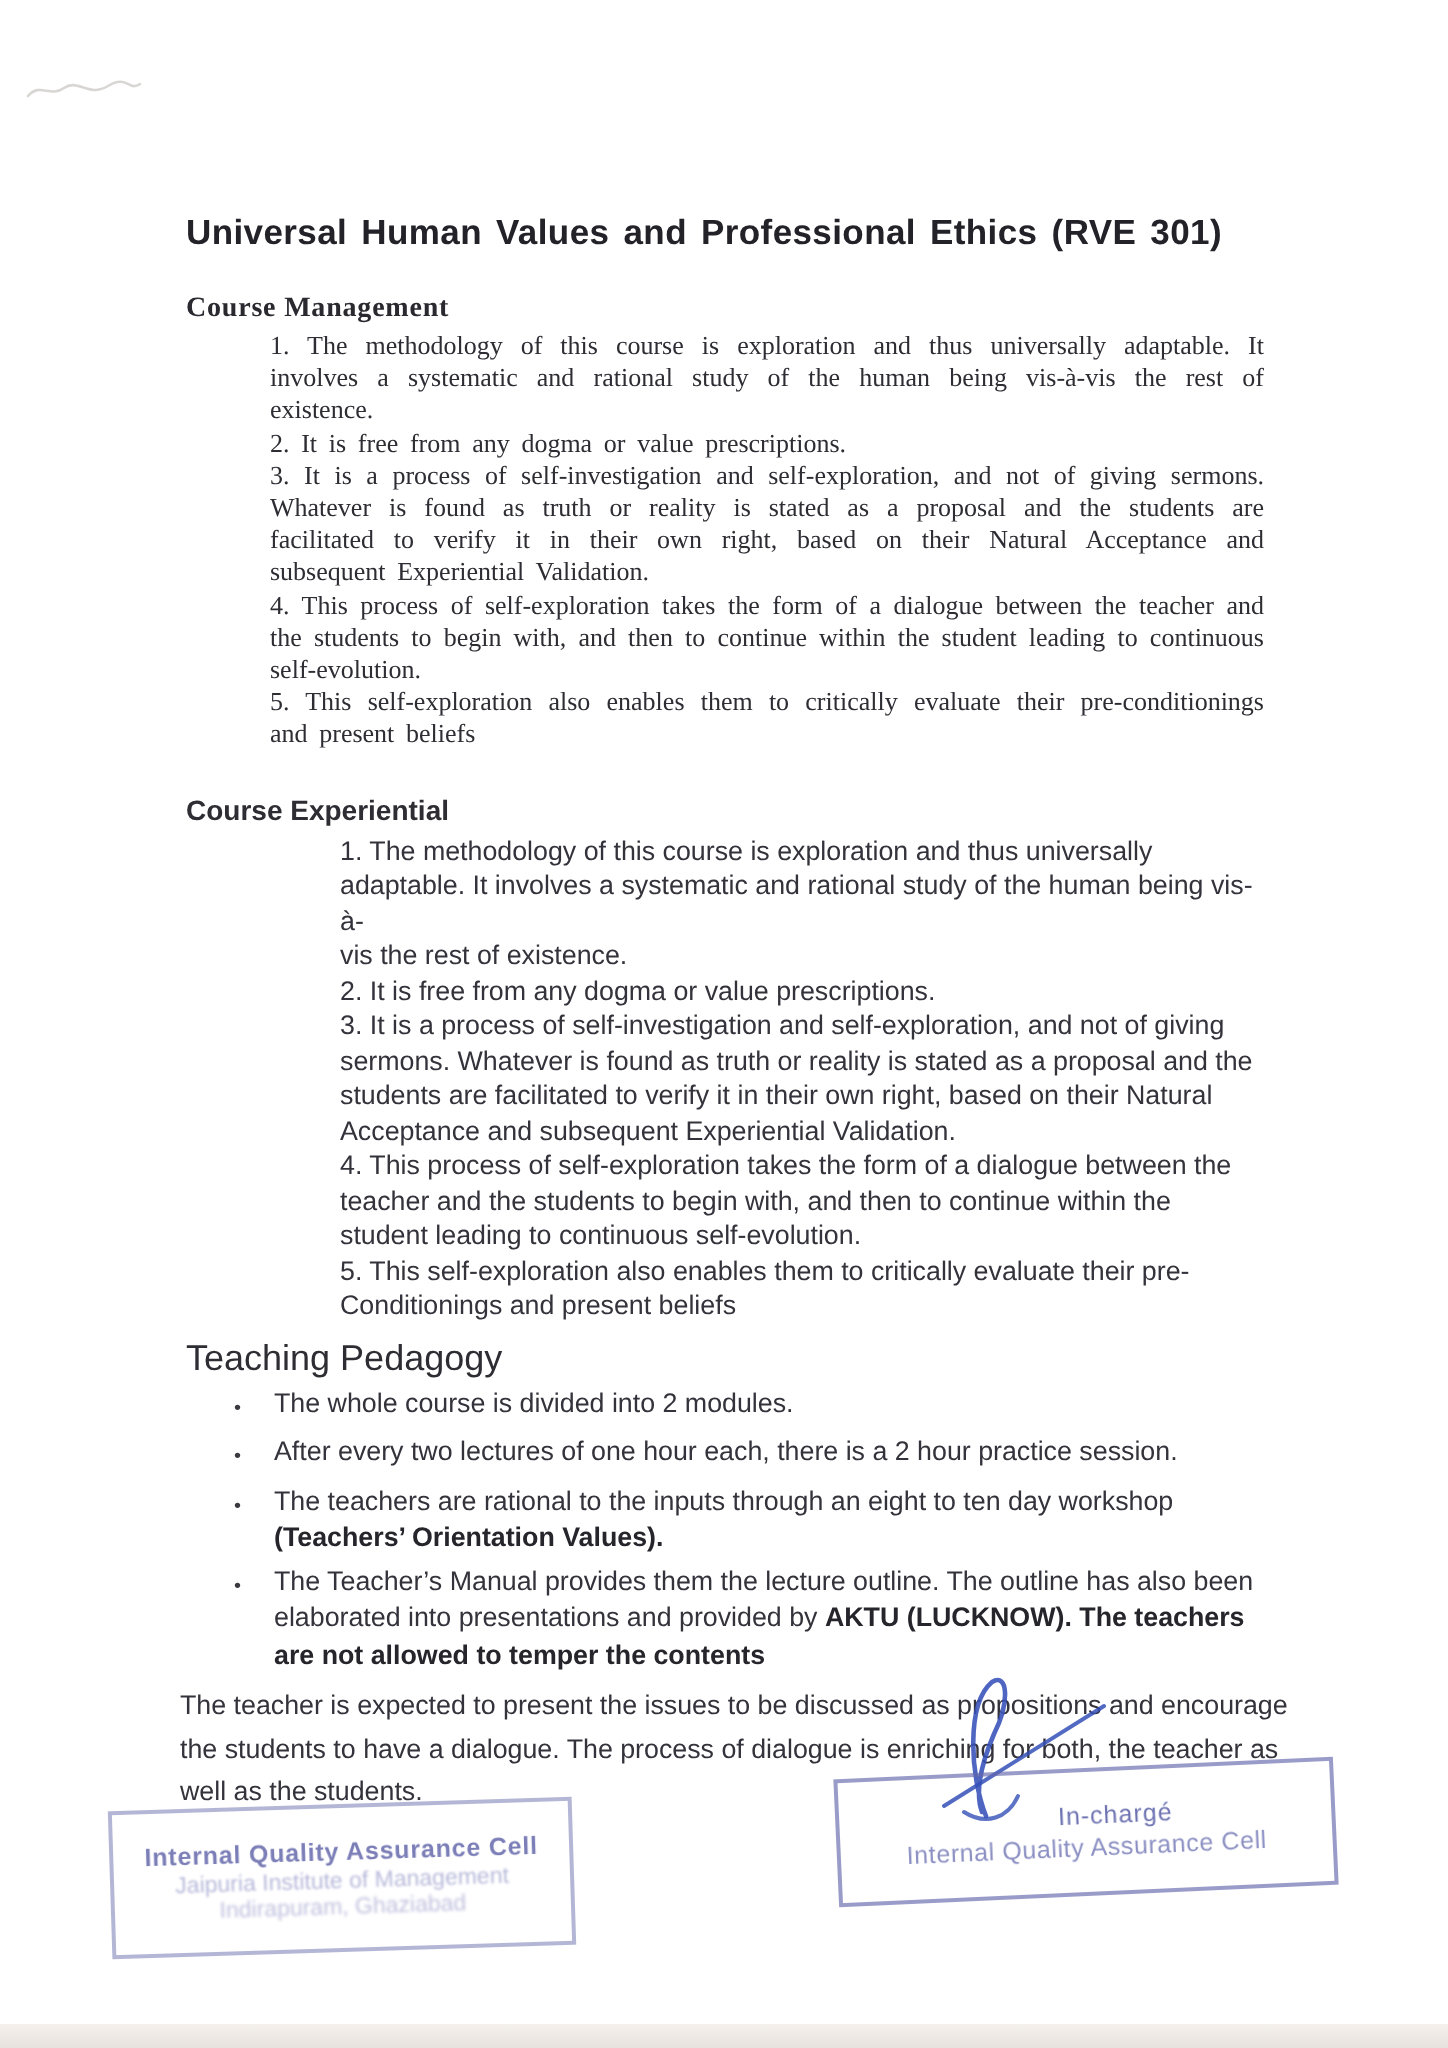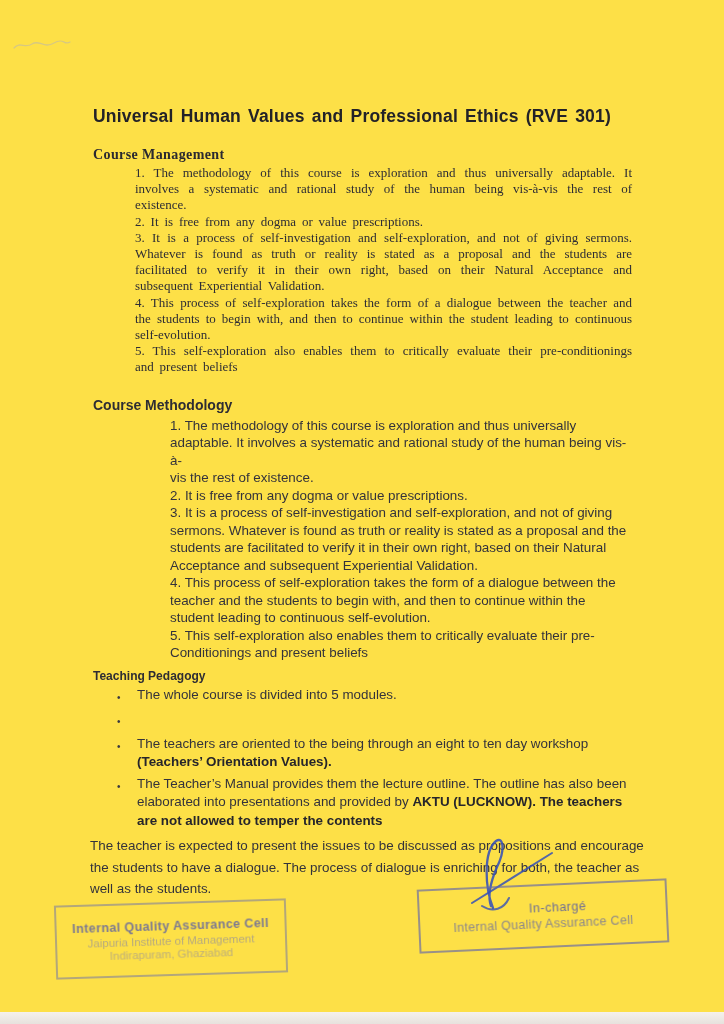--- a/index.html
+++ b/index.html
@@ -1,18 +1,18 @@
 <!DOCTYPE html>
 <html><head>
 <meta charset="utf-8">
 <style>
   html,body { margin:0; padding:0; background:#d8d8d8; }
   .page {
     position:relative; width:724px; height:1024px; margin:0 auto;
-    background:#fde047; overflow:hidden;
+    background:#ffffff; overflow:hidden;
     font-family:"Liberation Sans", sans-serif; color:#2c2b31;
     box-shadow:0 0 6px rgba(0,0,0,.25);
   }
   .content { position:absolute; left:93px; top:106px; width:539px; }
   .doc-title {
     margin:0 0 20px 0; font-size:17.5px; font-weight:bold;
     letter-spacing:.2px; color:#232228; word-spacing:2px;
   }
   .serif-heading {
     font-family:"Liberation Serif", serif; font-size:14px; font-weight:bold;
@@ -20,21 +20,21 @@
   }
   .obj-item {
     font-family:"Liberation Serif", serif; font-size:13px; line-height:16.2px;
     text-align:justify; margin:0 0 0 42px; word-spacing:2.6px; color:#2e2d34;
   }
   .sans-heading { font-size:14px; font-weight:bold; margin:21px 0 4px 0; color:#2e2d33; }
   .meth-item {
     font-size:13.4px; line-height:17.5px; margin-left:77px;
     white-space:pre-line; color:#34333b;
   }
-  .ped-heading { font-size:12px; font-weight:bold; margin:7px 0 3px 0; color:#2e2d33; }
+  .ped-heading { font-size:18px; font-weight:normal; margin:7px 0 3px 0; color:#2e2d33; }
   .bullet { display:flex; margin:2px 0 3px 24px; font-size:13.4px; line-height:18.5px; color:#34333b; }
   .bullet .dot { flex:none; width:20px; font-size:10px; padding-top:3px; color:#3a3940; }
   .bullet strong { color:#26252b; }
   .closing { font-size:13.4px; line-height:21.5px; margin:5px 15px 0 -3px; width:556px; color:#34333b; }
 
   .stamp {
     position:absolute; display:flex; flex-direction:column; align-items:center;
     justify-content:center; text-align:center;
   }
   .stamp-left {
@@ -73,50 +73,53 @@
 
     <h1 class="doc-title">Universal Human Values and Professional Ethics (RVE 301)</h1>
 
     <h2 class="serif-heading">Course Management</h2>
     <div class="obj-item">1. The methodology of this course is exploration and thus universally adaptable. It involves a systematic and rational study of the human being vis-à-vis the rest of existence.</div>
     <div class="obj-item">2. It is free from any dogma or value prescriptions.</div>
     <div class="obj-item">3. It is a process of self-investigation and self-exploration, and not of giving sermons. Whatever is found as truth or reality is stated as a proposal and the students are facilitated to verify it in their own right, based on their Natural Acceptance and subsequent Experiential Validation.</div>
     <div class="obj-item">4. This process of self-exploration takes the form of a dialogue between the teacher and the students to begin with, and then to continue within the student leading to continuous self-evolution.</div>
     <div class="obj-item">5. This self-exploration also enables them to critically evaluate their pre-conditionings and present beliefs</div>
 
-    <h2 class="sans-heading">Course Methodology</h2>
+    <h2 class="sans-heading">Course Experiential</h2>
     <div class="meth-item">1. The methodology of this course is exploration and thus universally
 adaptable. It involves a systematic and rational study of the human being vis-à-
 vis the rest of existence.</div>
     <div class="meth-item">2. It is free from any dogma or value prescriptions.</div>
     <div class="meth-item">3. It is a process of self-investigation and self-exploration, and not of giving
 sermons. Whatever is found as truth or reality is stated as a proposal and the
 students are facilitated to verify it in their own right, based on their Natural
 Acceptance and subsequent Experiential Validation.</div>
     <div class="meth-item">4. This process of self-exploration takes the form of a dialogue between the
 teacher and the students to begin with, and then to continue within the
 student leading to continuous self-evolution.</div>
     <div class="meth-item">5. This self-exploration also enables them to critically evaluate their pre-
 Conditionings and present beliefs</div>
 
     <h2 class="ped-heading">Teaching Pedagogy</h2>
 
     <div class="bullet">
       <span class="dot">•</span>
       <span>
-        <span>The whole course is divided into 5 modules.</span><strong></strong>
+        <span>The whole course is divided into 2 modules.</span><strong></strong>
       </span>
     </div>
     <div class="bullet">
       <span class="dot">•</span>
+      <span>
+        <span>After every two lectures of one hour each, there is a 2 hour practice session.</span><strong></strong>
+      </span>
     </div>
     <div class="bullet">
       <span class="dot">•</span>
       <span>
-        <span>The teachers are oriented to the being through an eight to ten day workshop </span> <strong>(Teachers’ Orientation Values).</strong>
+        <span>The teachers are rational to the inputs through an eight to ten day workshop </span> <strong>(Teachers’ Orientation Values).</strong>
       </span>
     </div>
     <div class="bullet">
       <span class="dot">•</span>
       <span>
         <span>The Teacher’s Manual provides them the lecture outline. The outline has also been elaborated into presentations and provided by </span> <strong>AKTU (LUCKNOW). The teachers are not allowed to temper the contents</strong>
       </span>
     </div>
 
     <p class="closing">The teacher is expected to present the issues to be discussed as propositions and encourage the students to have a dialogue. The process of dialogue is enriching for both, the teacher as well as the students.</p>

